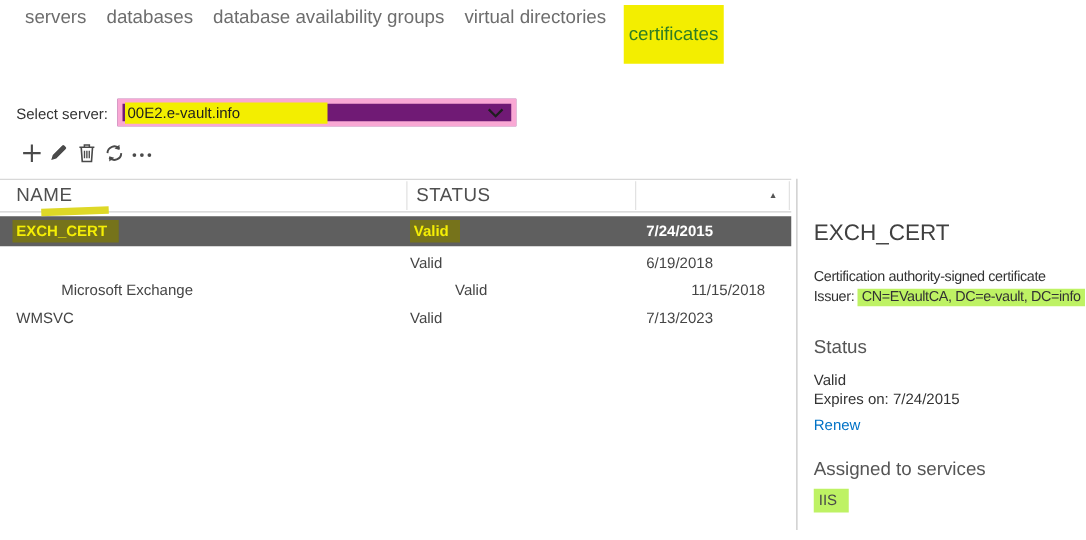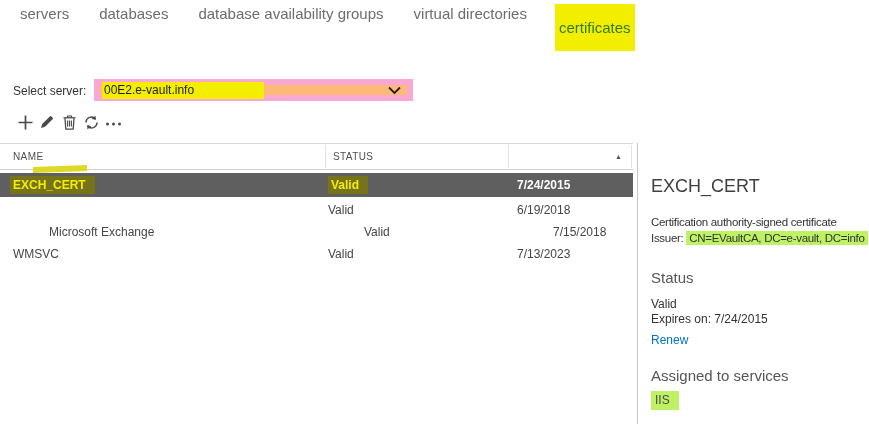--- a/index.html
+++ b/index.html
@@ -1,39 +1,39 @@
 <!DOCTYPE html>
 <html><head>
 <meta charset="utf-8">
 <style>
   html,body{margin:0;padding:0;background:#fff;}
   .screen{position:relative;width:869px;height:432px;background:#fff;overflow:hidden;
           font-family:"Liberation Sans",sans-serif;-webkit-font-smoothing:antialiased;}
 
   
-  .tabs{position:absolute;left:18px;top:4px;display:flex;gap:26px;font-size:15px;color:#6d6d6d;}
+  .tabs{position:absolute;left:18px;top:4px;display:flex;gap:12px;font-size:15px;color:#6d6d6d;}
   .tab{white-space:nowrap;cursor:pointer;padding:1px 2px;}
   .tab.active{background:#f3ee00;color:#2e7d23;padding:15px 4px;}
 
   
   .sel-label{position:absolute;left:13px;top:84px;font-size:12px;color:#333;}
-  .select-box{position:absolute;left:94px;top:79px;width:319px;height:22px;border:6px solid #f9a8d4;
-              background:#fdba74;box-sizing:border-box;display:flex;align-items:center;
+  .select-box{position:absolute;left:94px;top:79px;width:319px;height:22px;border:4px solid #f9a8d4;
+              background:#701a75;box-sizing:border-box;display:flex;align-items:center;
               justify-content:space-between;padding:0 6px 0 2px;cursor:pointer;}
   .select-box .val{font-size:12px;color:#1e1e1e;background:#f3ee00;padding:1px 70px 2px 2px;white-space:nowrap;}
   .chev{flex:0 0 auto;margin-left:4px;}
 
   
   .toolbar{position:absolute;left:16px;top:112px;display:flex;gap:4px;}
   .tbtn{width:18px;height:20px;display:flex;align-items:center;justify-content:center;cursor:pointer;}
 
   
   .grid{position:absolute;left:0;top:143px;width:633px;font-size:12px;}
   .ghead{position:relative;height:27px;border-top:1px solid #d8d8d8;border-bottom:1px solid #cfcfcf;box-sizing:border-box;}
-  .hcell{position:absolute;top:0;height:25px;line-height:25px;font-size:10px;color:#4f4f4f;
+  .hcell{position:absolute;top:0;height:25px;line-height:25px;font-size:15px;color:#4f4f4f;
          letter-spacing:.4px;cursor:pointer;white-space:nowrap;}
   .hc-name{left:13px;} .hc-status{left:333px;} .hc-exp{left:517px;}
   .hdiv{position:absolute;top:1px;bottom:1px;width:1px;background:#e2e2e2;}
   .hd1{left:325px;} .hd2{left:508px;} .hd3{left:631px;}
   .sort{position:absolute;left:615px;top:0;height:25px;line-height:25px;font-size:7px;color:#555;}
 
   .grow{position:absolute;left:0;width:633px;color:#454545;cursor:pointer;white-space:nowrap;}
   .r0{top:30px;height:24px;line-height:24px;background:#5f5f5f;color:#eee;}
   .r1{top:56px;height:22px;line-height:22px;}
   .r2{top:78px;height:22px;line-height:22px;margin-left:36px;}
@@ -147,21 +147,21 @@
       <span class="cell c-status"><span class="hl-dark">Valid</span></span>
       <span class="cell c-exp">7/24/2015</span>
     </div>
     <div class="grow r1">
       <span class="cell c-status">Valid</span>
       <span class="cell c-exp">6/19/2018</span>
     </div>
     <div class="grow r2">
       <span class="cell c-name">Microsoft Exchange</span>
       <span class="cell c-status">Valid</span>
-      <span class="cell c-exp">7/15/2018</span>
+      <span class="cell c-exp">11/15/2018</span>
     </div>
     <div class="grow r3">
       <span class="cell c-name">WMSVC</span>
       <span class="cell c-status">Valid</span>
       <span class="cell c-exp">7/13/2023</span>
     </div>
   </div>
 
   <div class="sliver"></div>
 

